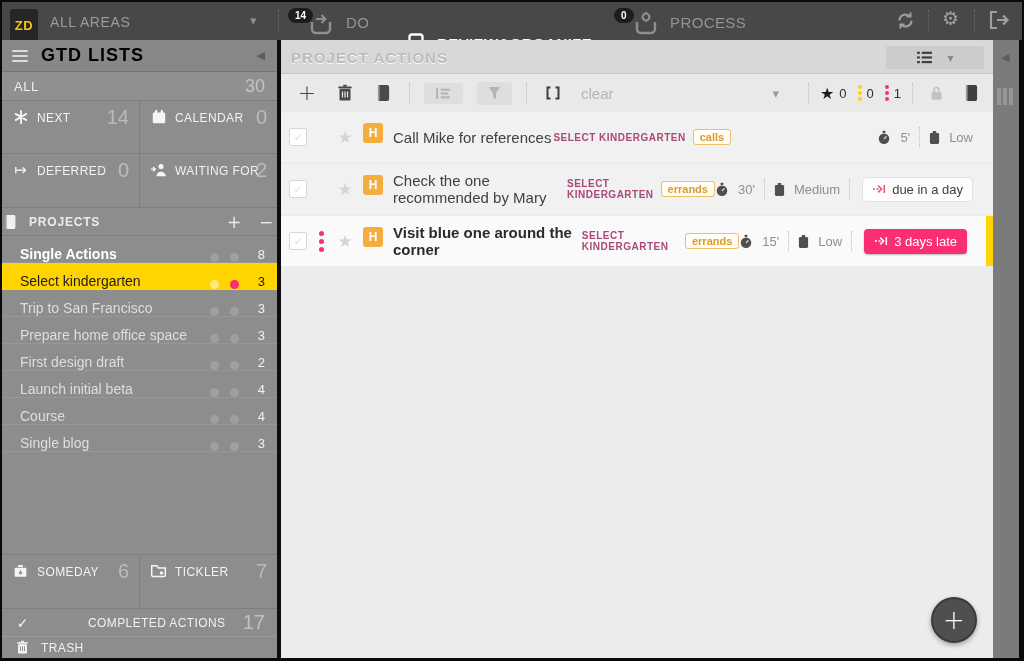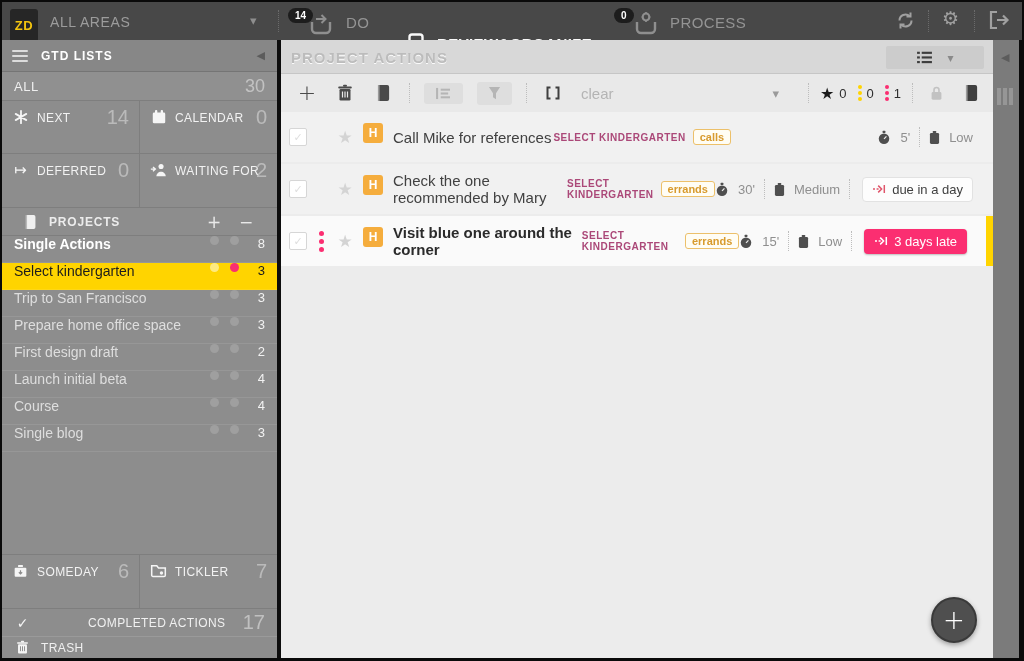--- a/index.html
+++ b/index.html
@@ -25,36 +25,36 @@
   .gear-glyph{font-size:19px;line-height:20px;}
 
   
   .sidebar{position:absolute;left:2px;top:40px;width:275px;height:618px;background:#8d8d8d;
     display:flex;flex-direction:column;color:#efefef;}
   .sb-divider{position:absolute;left:277px;top:40px;width:4px;height:618px;background:#0d0d0d;}
   .gtd-header{height:31px;background:#878787;border-bottom:1px solid #757575;display:flex;align-items:center;
     padding:0 10px;position:relative;}
   .hamburger{width:16px;display:flex;flex-direction:column;gap:3px;margin-right:13px;}
   .hamburger span{height:2px;background:#dcdcdc;border-radius:1px;}
-  .gtd-title{font-size:12px;font-weight:700;letter-spacing:1px;color:#ffffff;}
+  .gtd-title{font-size:18px;font-weight:700;letter-spacing:1px;color:#000000;}
   .gtd-collapse{position:absolute;right:12px;color:#5c5c5c;font-size:11px;}
   .all-row{height:28px;display:flex;align-items:center;padding:0 12px;border-bottom:1px solid #7e7e7e;background:#909090;}
   .all-label{font-size:13px;letter-spacing:.5px;flex:1;}
   .count-big{font-size:18px;font-weight:400;color:rgba(255,255,255,.45);}
   .lists-grid{display:grid;grid-template-columns:138px 1fr;grid-auto-rows:53px;border-bottom:1px solid #7e7e7e;}
   .gcell{position:relative;padding:8px 10px 0 10px;display:flex;align-items:flex-start;gap:8px;}
   .gcell.br{border-right:1px solid #7e7e7e;}
   .gcell.bb{border-bottom:1px solid #7e7e7e;}
   .gcell .glabel{font-size:12px;letter-spacing:.4px;color:#f2f2f2;padding-top:2px;}
   .gcell .gcount{position:absolute;right:10px;top:5px;font-size:20px;font-weight:300;color:rgba(255,255,255,.4);}
   .gicon{color:#f5f5f5;width:17px;display:flex;justify-content:center;}
-  .proj-header{height:27px;display:flex;align-items:center;gap:10px;padding:0 20px;border-bottom:1px solid #7e7e7e;}
+  .proj-header{height:27px;display:flex;align-items:center;gap:10px;padding:0 0;border-bottom:1px solid #7e7e7e;}
   .proj-title{font-size:12px;font-weight:700;letter-spacing:.8px;flex:1;color:#ececec;}
   .pm-btn{font-size:17px;color:#e9e9e9;width:22px;text-align:center;}
-  .proj-row{height:26px;display:flex;align-items:flex-start;padding:0 12px 0 12px;border-bottom:1px solid rgba(255,255,255,.09);}
+  .proj-row{height:26px;display:flex;align-items:flex-end;padding:0 12px 0 18px;border-bottom:1px solid rgba(255,255,255,.09);}
   .proj-name{flex:1;font-size:14px;color:#dedede;white-space:nowrap;overflow:hidden;}
   .proj-row.bold .proj-name{font-weight:700;color:#fff;}
   .pdot{width:9px;height:9px;border-radius:50%;background:rgba(255,255,255,.16);margin-left:11px;}
   .proj-count{width:18px;text-align:right;font-size:13px;color:#f2f2f2;margin-left:8px;}
   .proj-row.selected{background:#ffd400;}
   .proj-row.selected .proj-name{color:#1c1c1c;font-weight:400;}
   .proj-row.selected .proj-count{color:#1c1c1c;}
   .proj-row.selected .pdot.d1{background:rgba(255,255,255,.5);}
   .proj-row.selected .pdot.d2{background:#fb2e71;}
   .sb-spacer{flex:1;}

